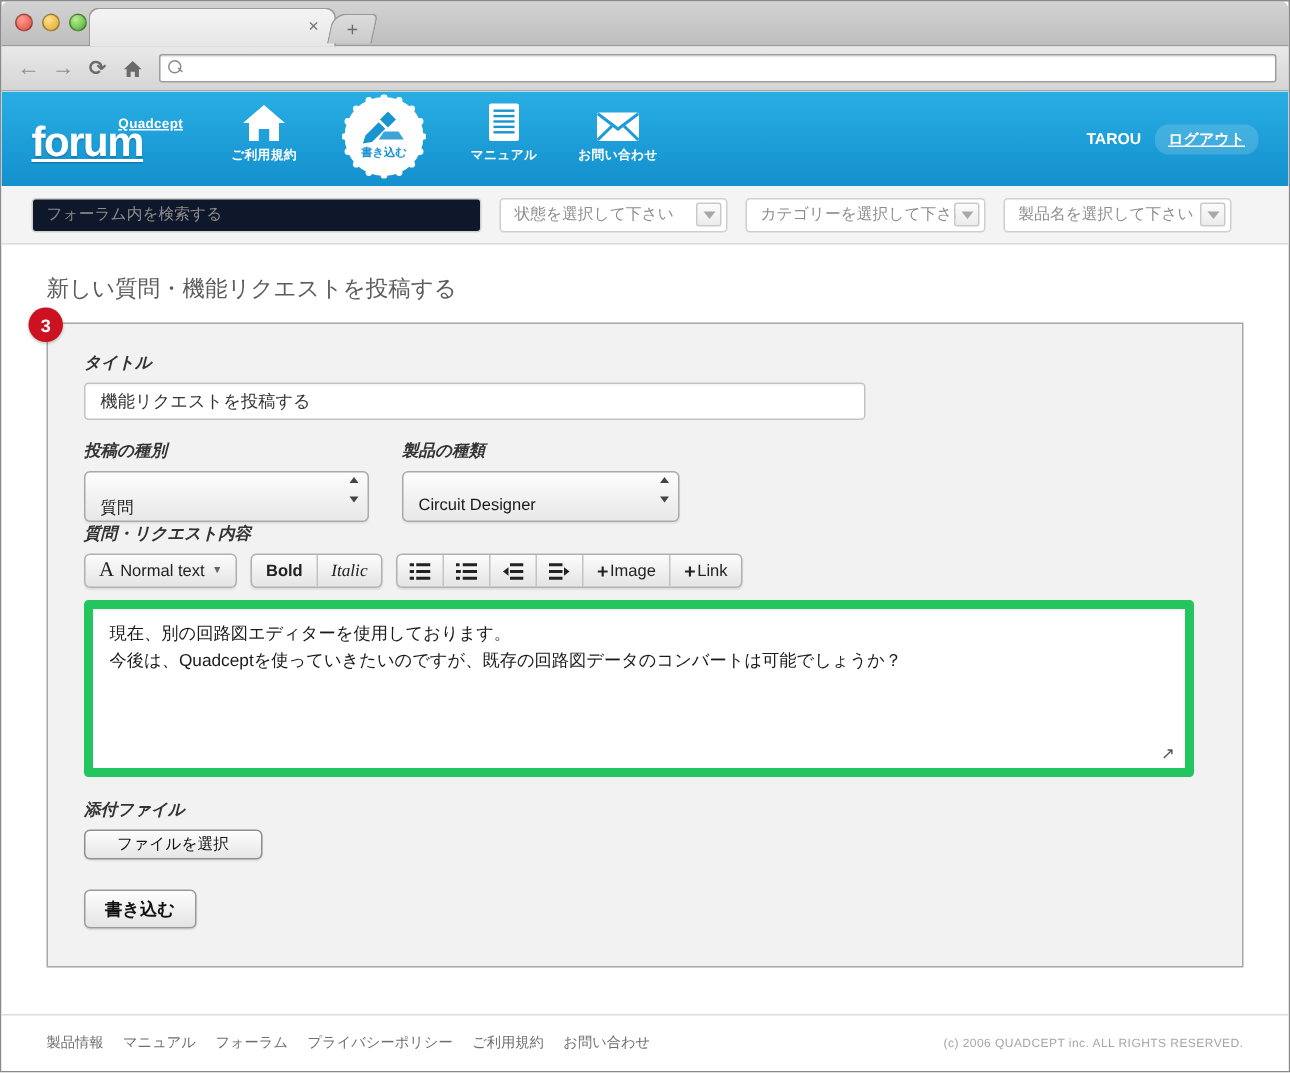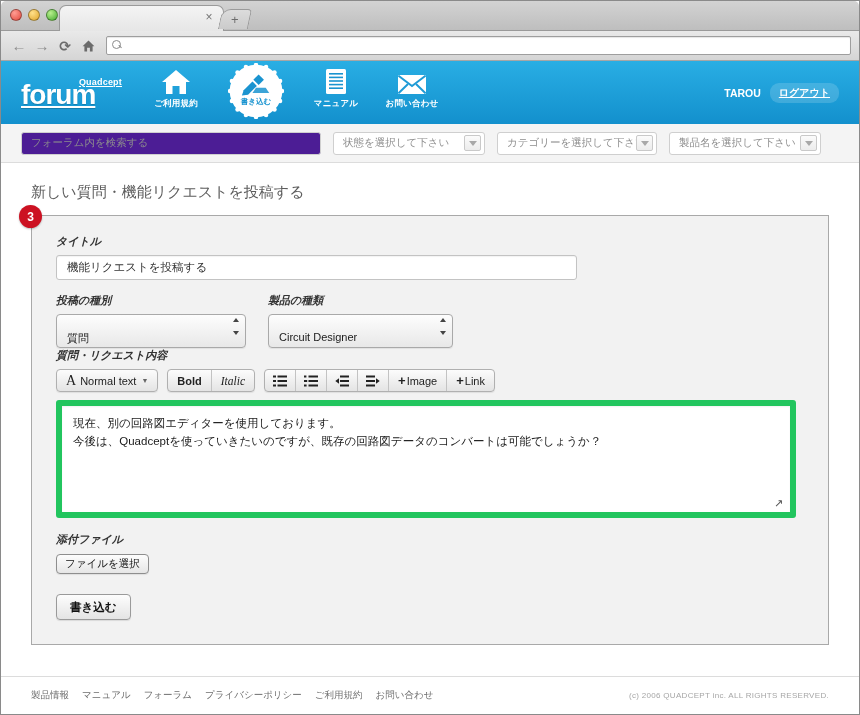--- a/index.html
+++ b/index.html
@@ -105,21 +105,21 @@
   .logout-btn {
     background:rgba(255,255,255,.16); border-radius:9px;
     padding:3px 9px; font-size:10px; font-weight:bold; color:#fff;
   }
 
   .filterbar {
     height:39px; background:#f4f4f4; border-bottom:1px solid #dcdcdc;
     display:flex; align-items:center; padding:0 20px; gap:12px;
   }
   .search-field {
-    width:300px; height:23px; background:#4c1d95; border:1px solid #cfcfcf;
+    width:300px; height:23px; background:#0f172a; border:1px solid #cfcfcf;
     border-radius:3px; font-size:10.5px; color:#8d8d8d;
     display:flex; align-items:center; padding:0 9px;
   }
   .sel {
     height:23px; background:#fff; border:1px solid #cfcfcf; border-radius:3px;
     display:flex; align-items:center; font-size:10.5px; color:#8d8d8d;
     padding:0 0 0 9px; position:relative;
   }
   .sel.w1 { width:152px; } .sel.w2 { width:160px; } .sel.w3 { width:152px; }
   .sel-arrow {
@@ -194,21 +194,21 @@
     border-radius:3px; padding:9px 11px; position:relative;
     font-size:11.5px; color:#1a1a1a; line-height:1.55;
     box-shadow:inset 0 1px 2px rgba(0,0,0,.06);
     margin-bottom:14px;
   }
   .resize-h { position:absolute; right:4px; bottom:3px; width:12px; height:12px;
               color:#555; font-size:11px; line-height:12px; }
 
   .file-btn {
     display:inline-flex; align-items:center; justify-content:center;
-    height:20px; padding:0 8px; font-size:10.5px; color:#111;
+    height:20px; padding:0 21px; font-size:10.5px; color:#111;
     background:linear-gradient(#fdfdfd,#e6e6e6);
     border:1px solid #8e8e8e; border-radius:4px; margin-bottom:20px;
     box-shadow:0 1px 1px rgba(0,0,0,.08);
   }
   .submit-btn {
     display:inline-flex; align-items:center; justify-content:center;
     height:26px; padding:0 13px; font-size:11.5px; font-weight:bold; color:#111;
     background:linear-gradient(#fdfdfd,#e4e4e4);
     border:1px solid #9a9a9a; border-radius:4px;
     box-shadow:0 1px 1px rgba(0,0,0,.10);

